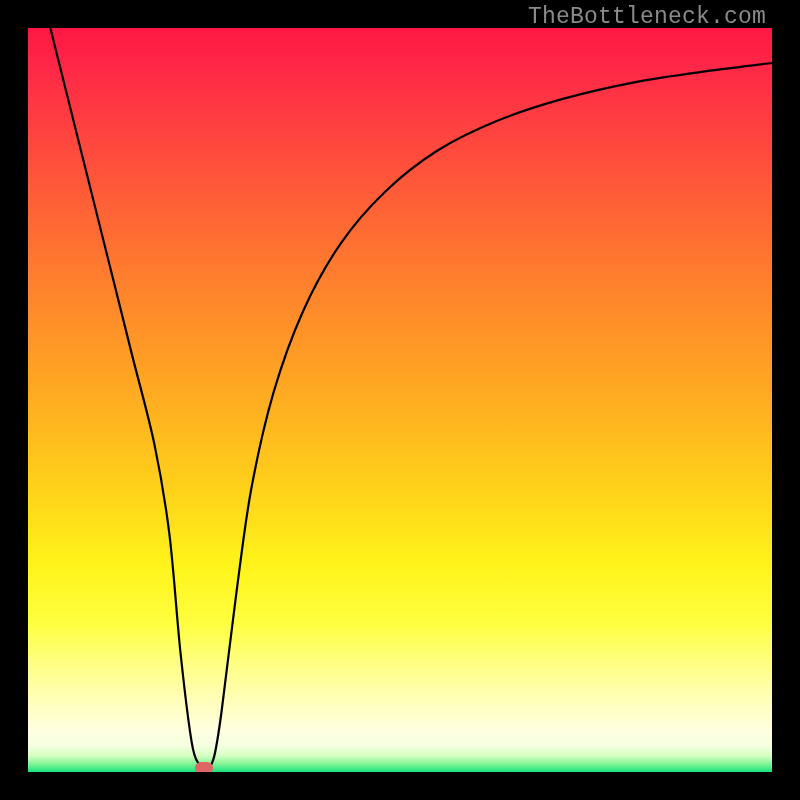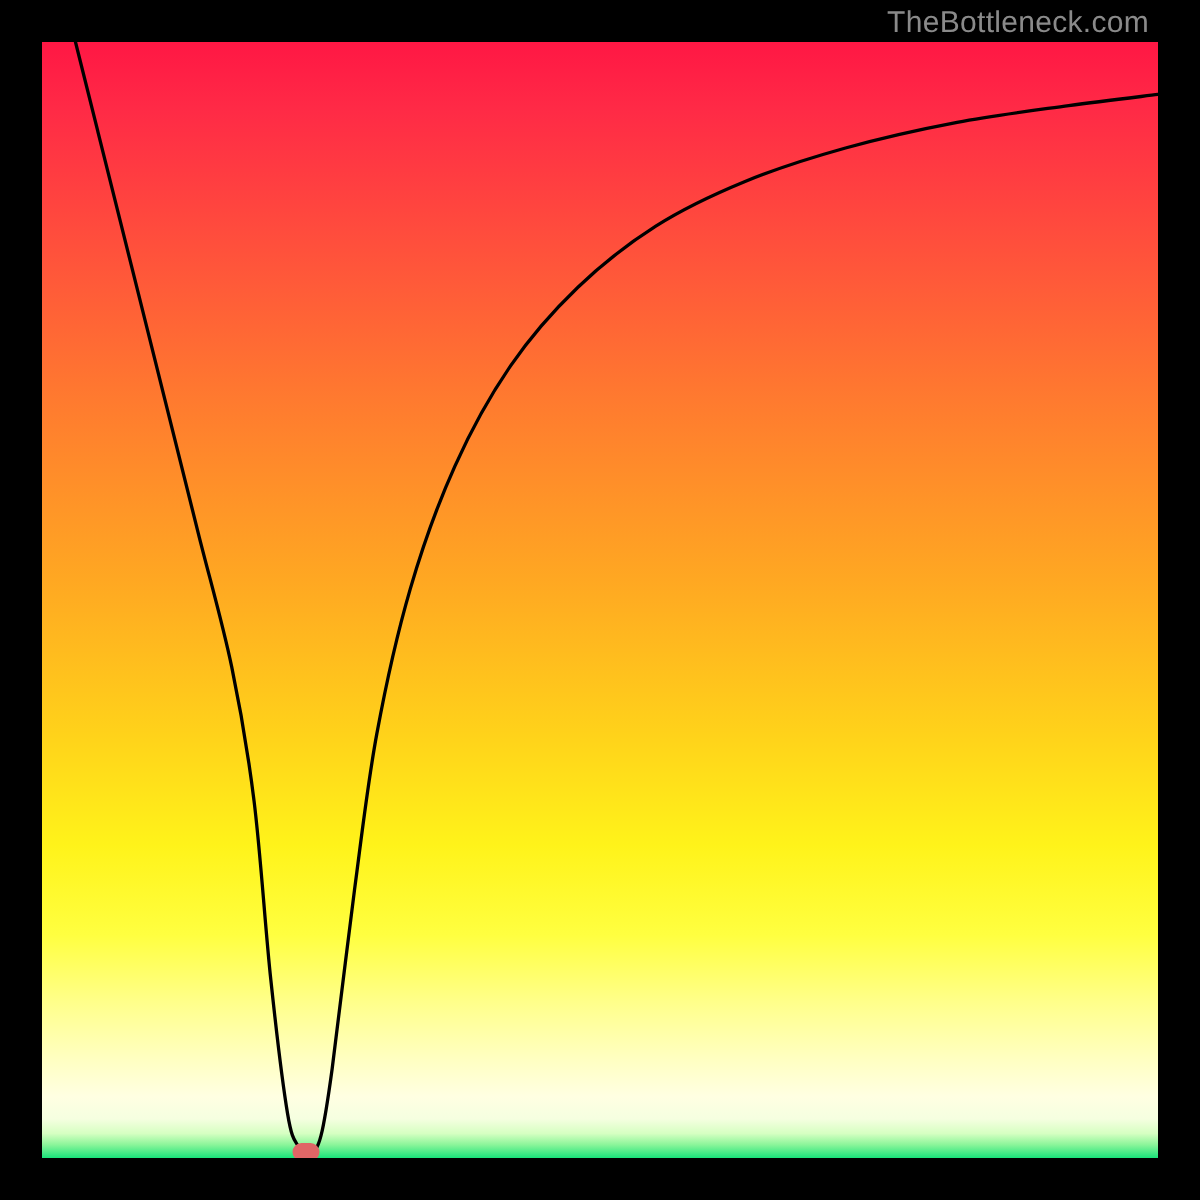--- a/index.html
+++ b/index.html
@@ -27,23 +27,24 @@
   }
   .gradient {
     position: absolute;
     inset: 0;
   }
   .watermark {
     position: absolute;
     top: 4px;
     right: 34px;
     color: #8a8a8a;
-    font-size: 20px;
+    font-size: 23px;
     font-weight: 500;
     letter-spacing: 0.2px;
+    font-family: Liberation Mono, monospace;
   }
   svg.curve {
     position: absolute;
     inset: 0;
     width: 100%;
     height: 100%;
   }
   .marker {
     position: absolute;
     width: 18px;

